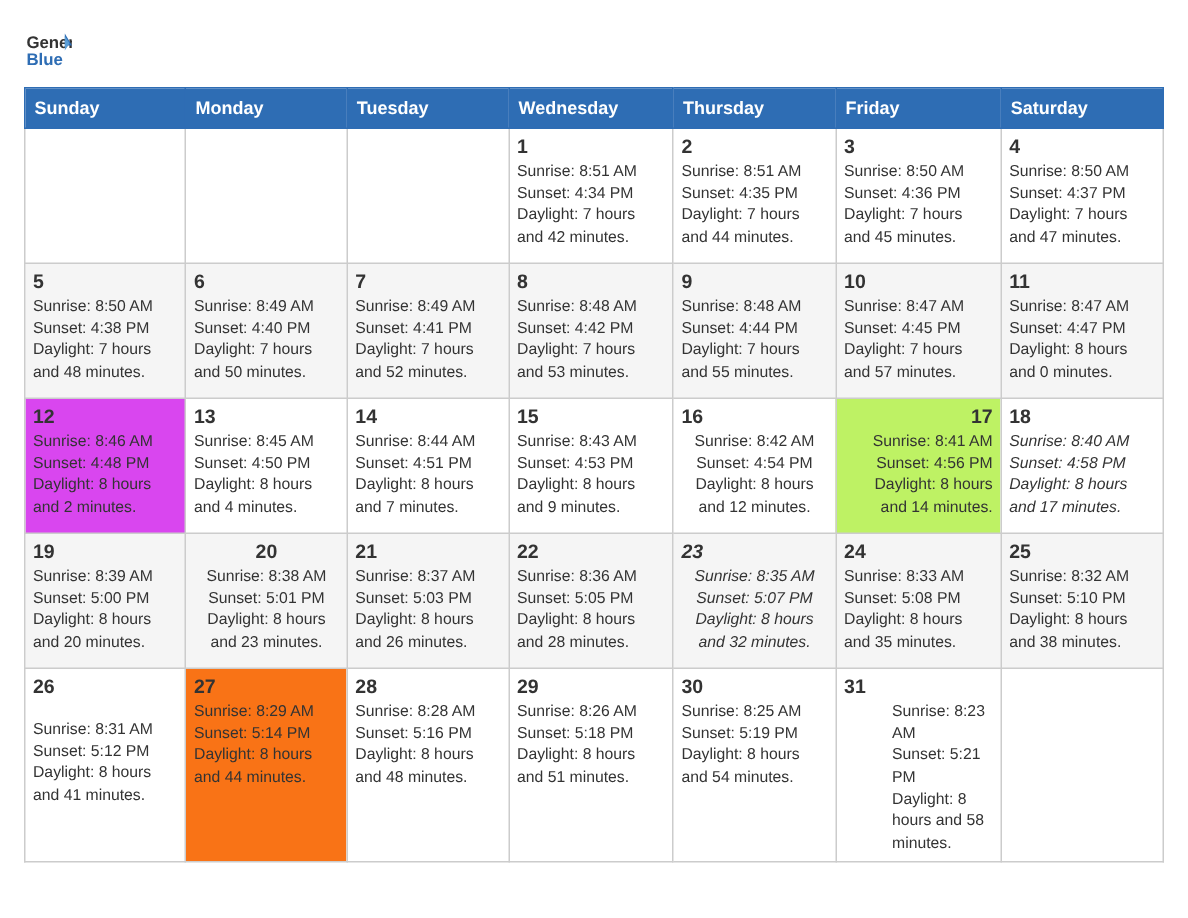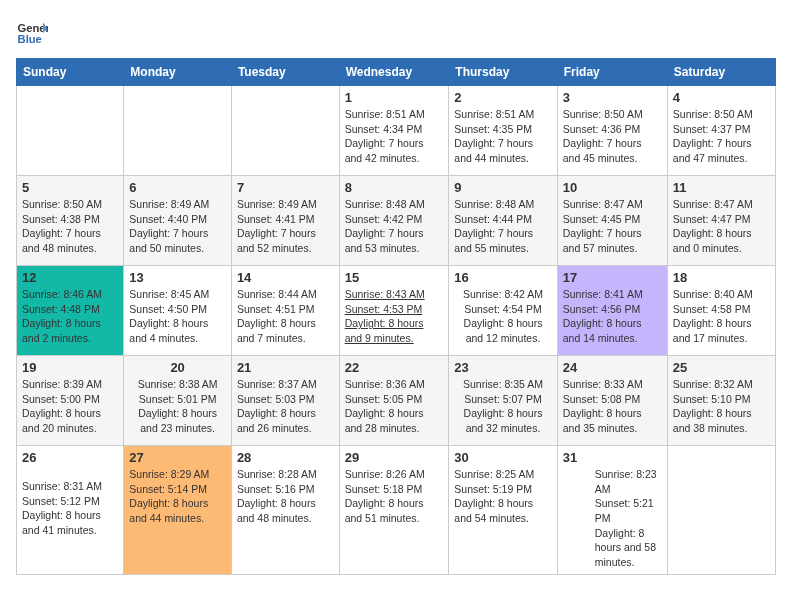--- a/index.html
+++ b/index.html
@@ -188,59 +188,59 @@
 Daylight: 7 hours and 57 minutes.</div>
         </td>
         <td style="background: rgb(245, 245, 245);">
           <div class="day-number">11</div>
           <div class="day-info" style="white-space: pre-line;">Sunrise: 8:47 AM
 Sunset: 4:47 PM
 Daylight: 8 hours and 0 minutes.</div>
         </td>
       </tr>
       <tr>
-        <td style="background: #14b8a6;">
+        <td style="background: #d946ef;">
           <div class="day-number">12</div>
           <div class="day-info" style="white-space: pre-line;">Sunrise: 8:46 AM
 Sunset: 4:48 PM
 Daylight: 8 hours and 2 minutes.</div>
         </td>
         <td style="background: rgb(255, 255, 255);">
           <div class="day-number">13</div>
           <div class="day-info" style="white-space: pre-line;">Sunrise: 8:45 AM
 Sunset: 4:50 PM
 Daylight: 8 hours and 4 minutes.</div>
         </td>
         <td style="background: rgb(255, 255, 255);">
           <div class="day-number">14</div>
           <div class="day-info" style="white-space: pre-line;">Sunrise: 8:44 AM
 Sunset: 4:51 PM
 Daylight: 8 hours and 7 minutes.</div>
         </td>
         <td style="background: rgb(255, 255, 255);">
           <div class="day-number">15</div>
-          <div class="day-info" style="white-space: pre-line; text-decoration: underline;">Sunrise: 8:43 AM
+          <div class="day-info" style="white-space: pre-line;">Sunrise: 8:43 AM
 Sunset: 4:53 PM
 Daylight: 8 hours and 9 minutes.</div>
         </td>
         <td style="background: rgb(255, 255, 255);">
           <div class="day-number">16</div>
           <div class="day-info" style="white-space: pre-line; text-align: center;">Sunrise: 8:42 AM
 Sunset: 4:54 PM
 Daylight: 8 hours and 12 minutes.</div>
         </td>
-        <td style="background: #c4b5fd;">
+        <td style="background: #bef264; text-align: right;">
           <div class="day-number">17</div>
           <div class="day-info" style="white-space: pre-line;">Sunrise: 8:41 AM
 Sunset: 4:56 PM
 Daylight: 8 hours and 14 minutes.</div>
         </td>
         <td style="background: rgb(255, 255, 255);">
           <div class="day-number">18</div>
-          <div class="day-info" style="white-space: pre-line;">Sunrise: 8:40 AM
+          <div class="day-info" style="white-space: pre-line; font-style: italic;">Sunrise: 8:40 AM
 Sunset: 4:58 PM
 Daylight: 8 hours and 17 minutes.</div>
         </td>
       </tr>
       <tr>
         <td style="background: rgb(245, 245, 245);">
           <div class="day-number">19</div>
           <div class="day-info" style="white-space: pre-line;">Sunrise: 8:39 AM
 Sunset: 5:00 PM
 Daylight: 8 hours and 20 minutes.</div>
@@ -256,21 +256,21 @@
           <div class="day-info" style="white-space: pre-line;">Sunrise: 8:37 AM
 Sunset: 5:03 PM
 Daylight: 8 hours and 26 minutes.</div>
         </td>
         <td style="background: rgb(245, 245, 245);">
           <div class="day-number">22</div>
           <div class="day-info" style="white-space: pre-line;">Sunrise: 8:36 AM
 Sunset: 5:05 PM
 Daylight: 8 hours and 28 minutes.</div>
         </td>
-        <td style="background: rgb(245, 245, 245);">
+        <td style="background: rgb(245, 245, 245); font-style: italic;">
           <div class="day-number">23</div>
           <div class="day-info" style="white-space: pre-line; text-align: center;">Sunrise: 8:35 AM
 Sunset: 5:07 PM
 Daylight: 8 hours and 32 minutes.</div>
         </td>
         <td style="background: rgb(245, 245, 245);">
           <div class="day-number">24</div>
           <div class="day-info" style="white-space: pre-line;">Sunrise: 8:33 AM
 Sunset: 5:08 PM
 Daylight: 8 hours and 35 minutes.</div>
@@ -282,21 +282,21 @@
 Daylight: 8 hours and 38 minutes.</div>
         </td>
       </tr>
       <tr>
         <td style="background: rgb(255, 255, 255);">
           <div class="day-number">26</div>
           <div class="day-info" style="white-space: pre-line; margin-top: 14px;">Sunrise: 8:31 AM
 Sunset: 5:12 PM
 Daylight: 8 hours and 41 minutes.</div>
         </td>
-        <td style="background: #fdba74;">
+        <td style="background: #f97316;">
           <div class="day-number">27</div>
           <div class="day-info" style="white-space: pre-line;">Sunrise: 8:29 AM
 Sunset: 5:14 PM
 Daylight: 8 hours and 44 minutes.</div>
         </td>
         <td style="background: rgb(255, 255, 255);">
           <div class="day-number">28</div>
           <div class="day-info" style="white-space: pre-line;">Sunrise: 8:28 AM
 Sunset: 5:16 PM
 Daylight: 8 hours and 48 minutes.</div>

